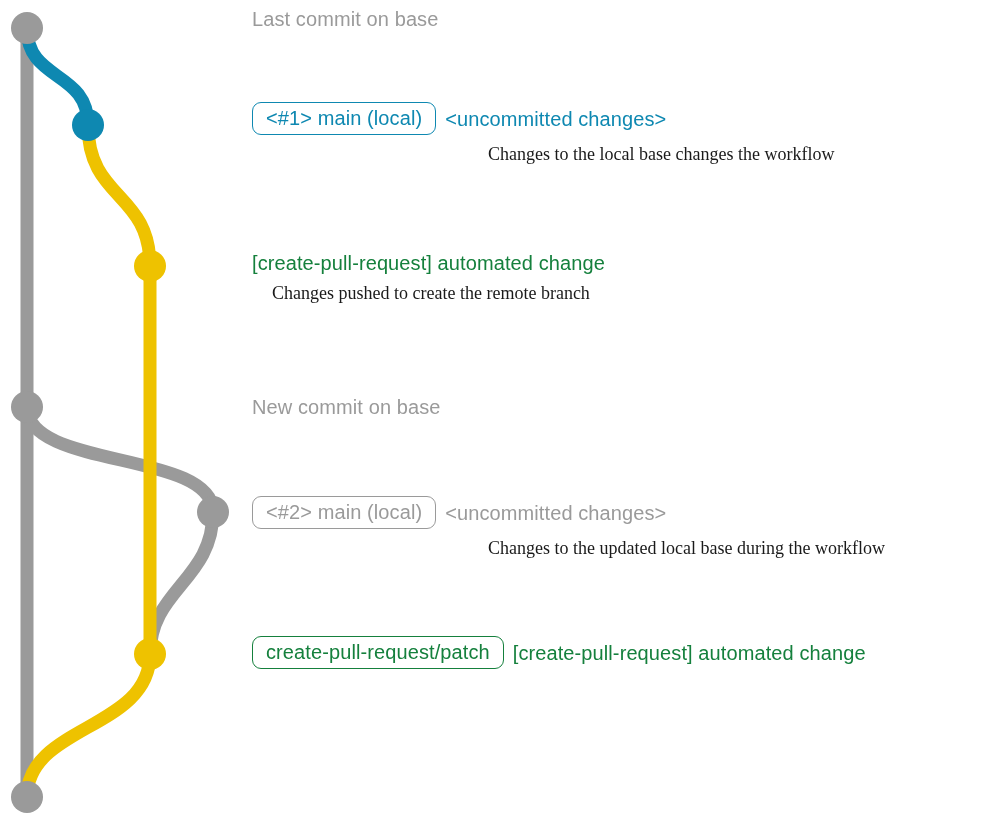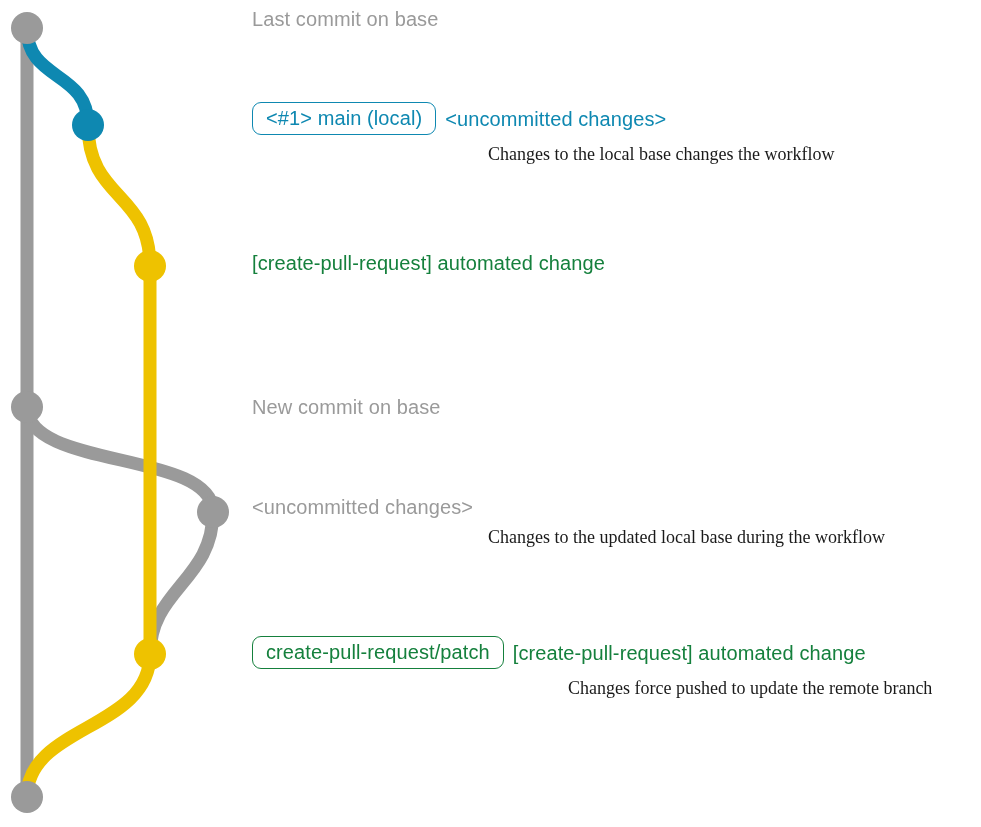--- a/index.html
+++ b/index.html
@@ -120,37 +120,38 @@
       <span class="ref-pill c-blue">&lt;#1&gt; main (local)</span>
       <span class="commit-subject c-blue">&lt;uncommitted changes&gt;</span>
     </div>
     <div class="commit-note" style="margin-left:236px;">Changes to the local base changes the workflow</div>
   </div>
 
   <div class="commit-row" style="top:252px;">
     <div class="row-head">
       <span class="commit-subject c-yellow">[create-pull-request] automated change</span>
     </div>
+    <div class="commit-note" style="margin-left:20px;">Changes pushed to create the remote branch</div>
   </div>
 
   <div class="commit-row" style="top:396px;">
     <div class="row-head">
       <span class="commit-subject c-grey">New commit on base</span>
     </div>
   </div>
 
   <div class="commit-row" style="top:496px;">
     <div class="row-head">
+      <span class="ref-pill c-grey">&lt;#2&gt; main (local)</span>
       <span class="commit-subject c-grey">&lt;uncommitted changes&gt;</span>
     </div>
     <div class="commit-note" style="margin-left:236px;">Changes to the updated local base during the workflow</div>
   </div>
 
   <div class="commit-row" style="top:636px;">
     <div class="row-head">
       <span class="ref-pill c-yellow">create-pull-request/patch</span>
       <span class="commit-subject c-yellow">[create-pull-request] automated change</span>
     </div>
-    <div class="commit-note" style="margin-left:316px;">Changes force pushed to update the remote branch</div>
   </div>
 
 
 </div>
 
 </body></html>

